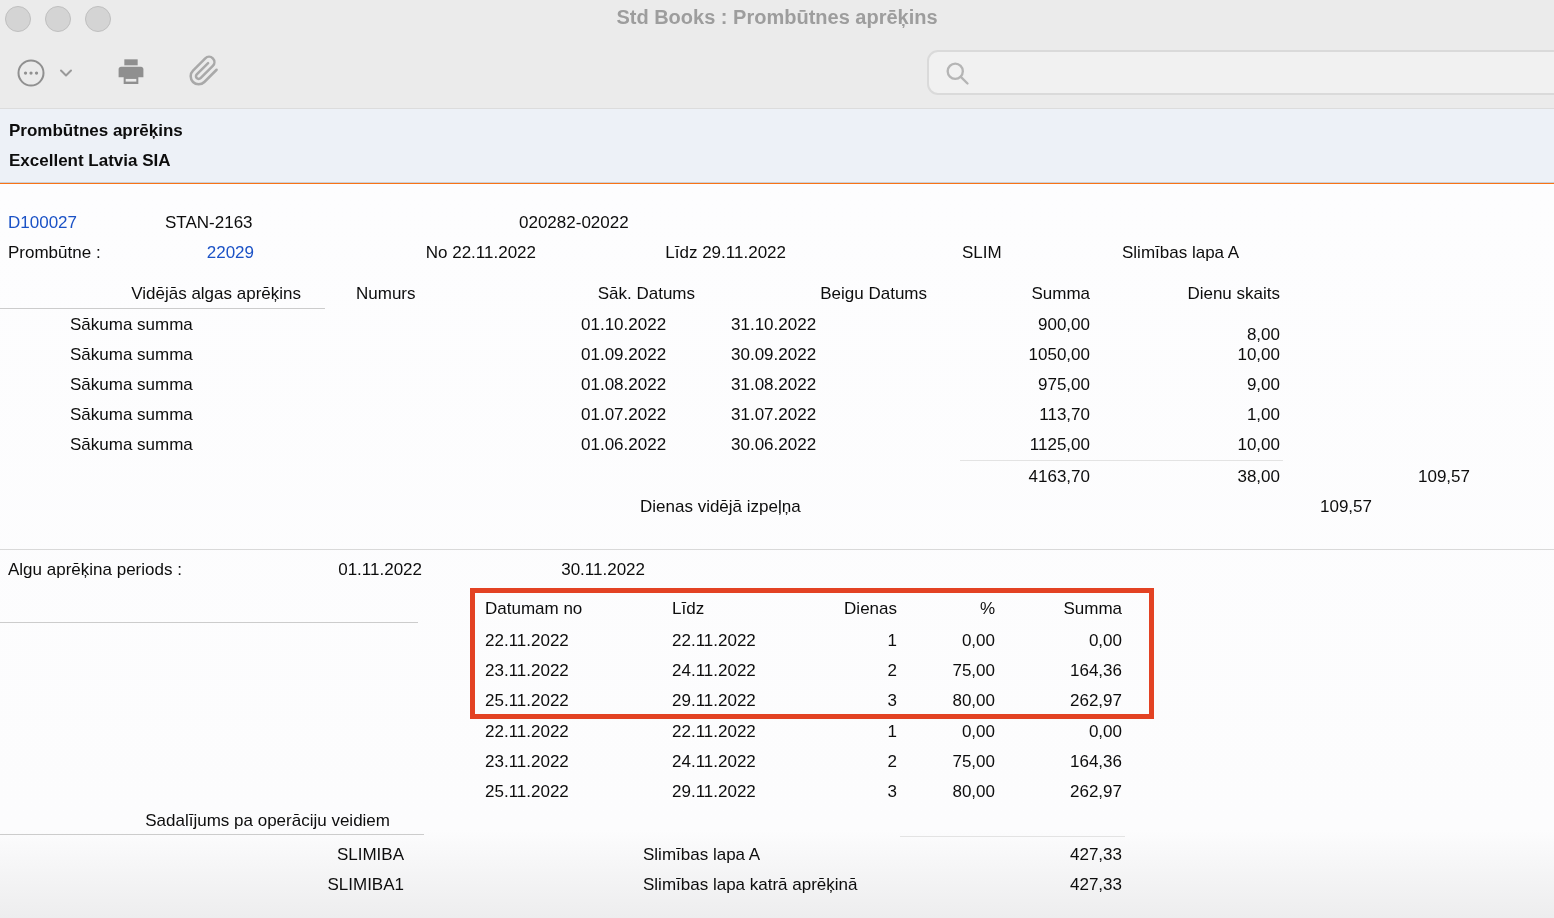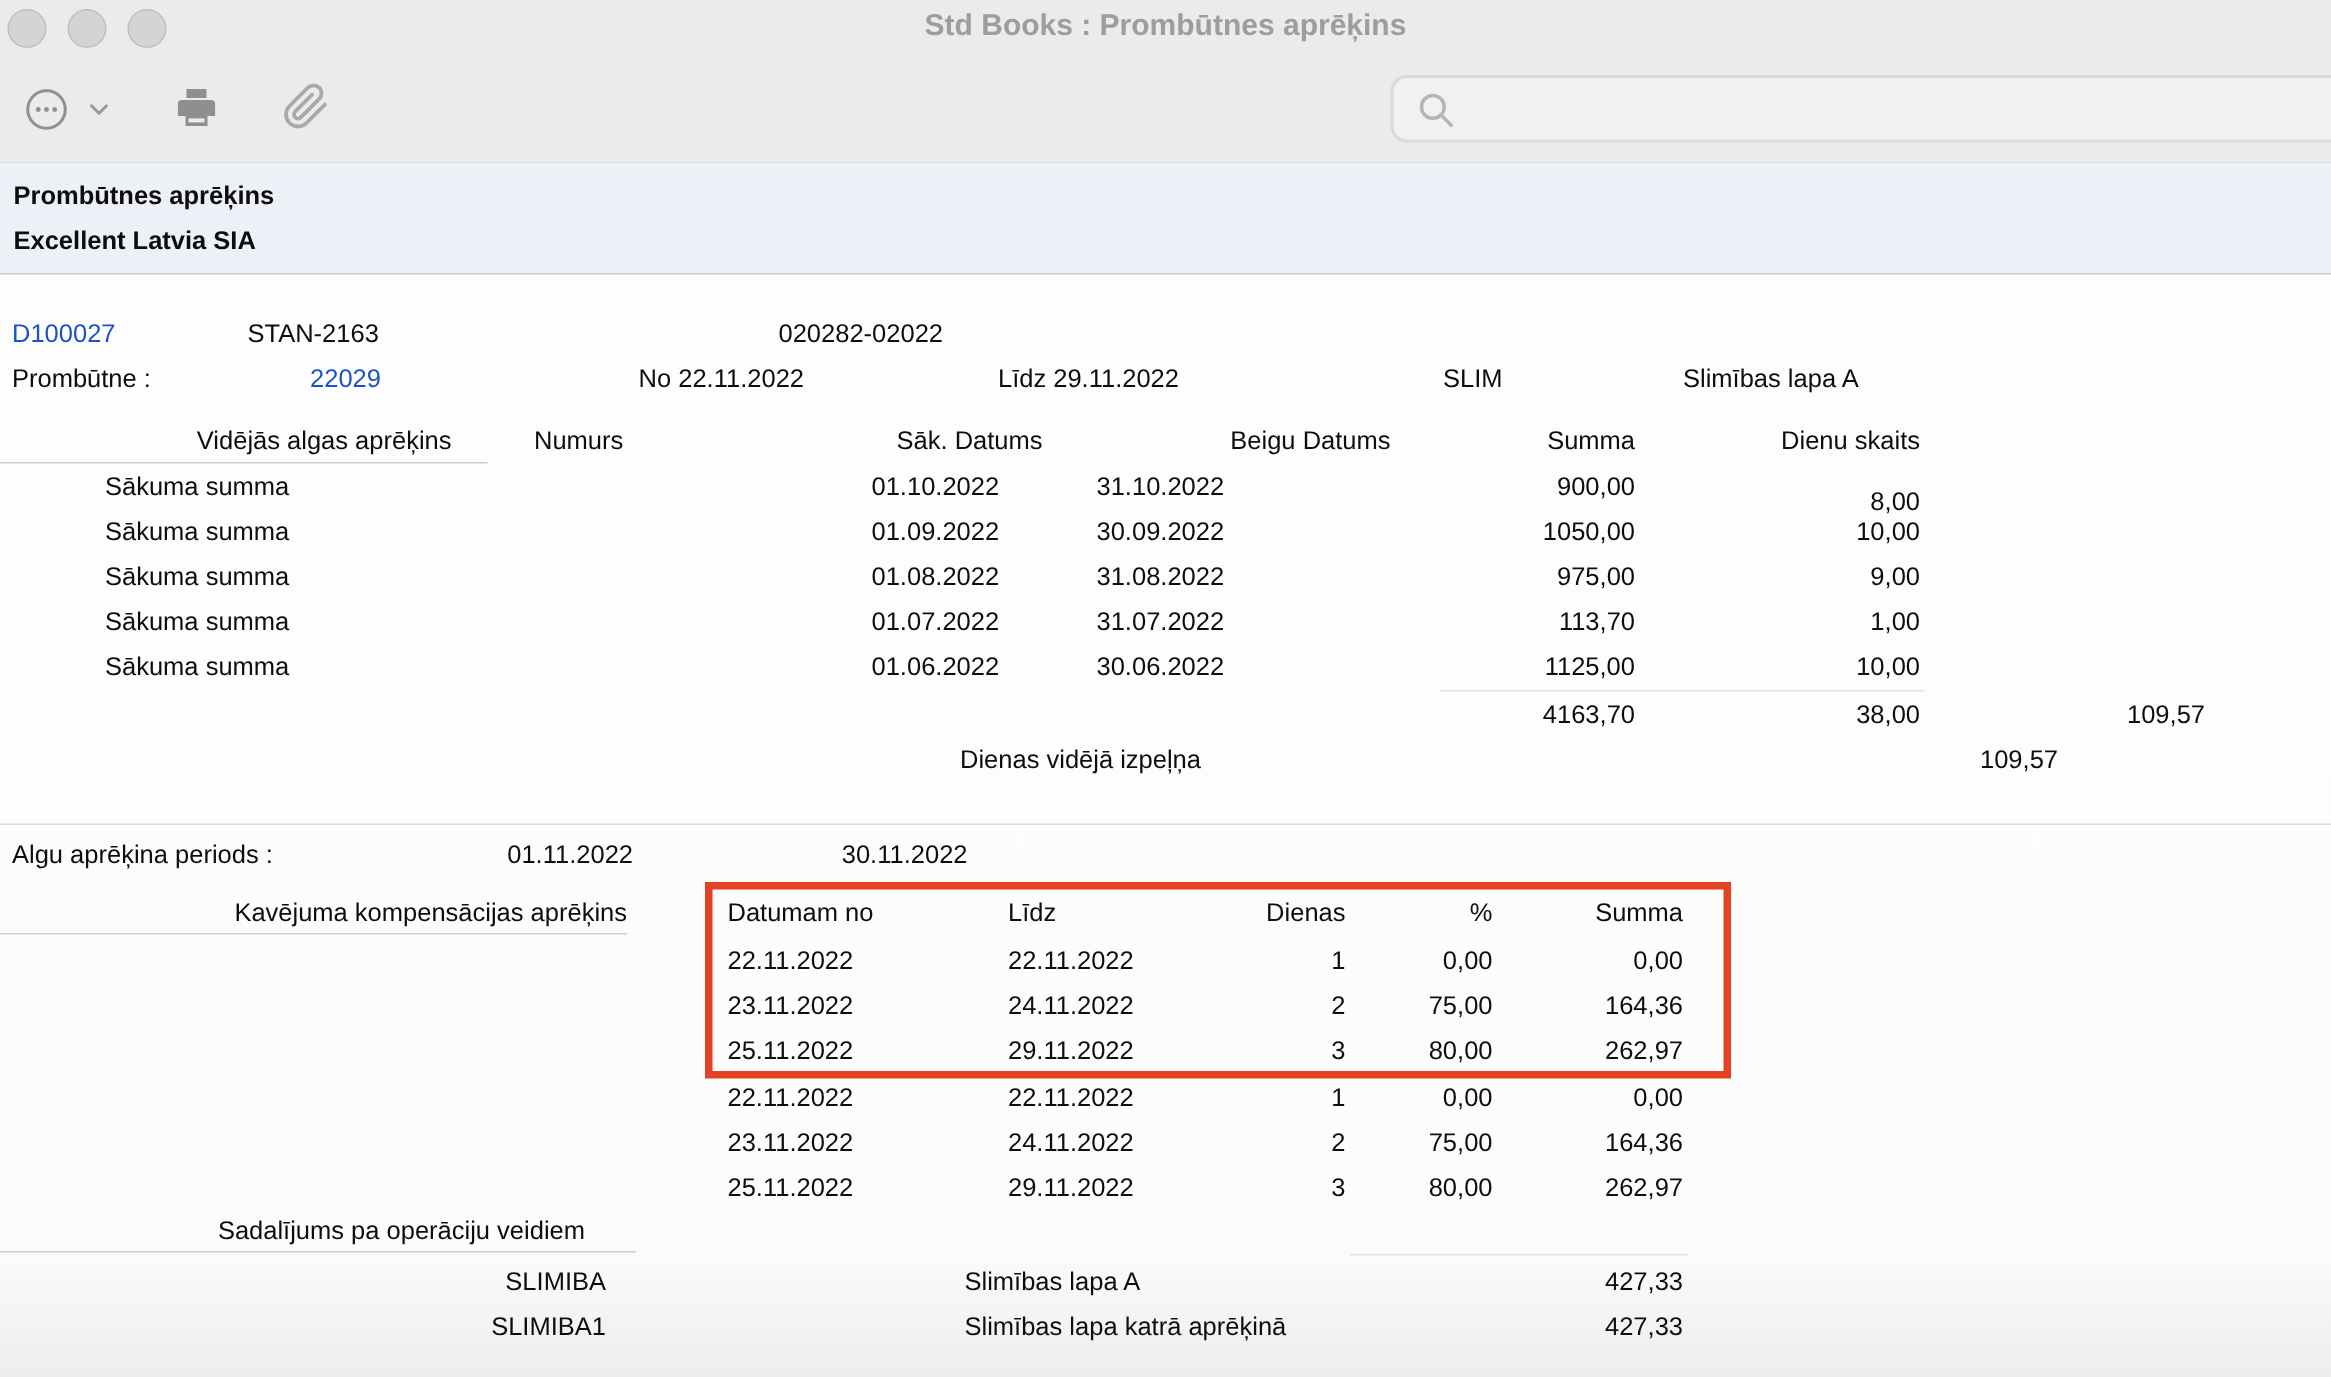--- a/index.html
+++ b/index.html
@@ -1,18 +1,18 @@
 <!DOCTYPE html>
 <html><head>
 <meta charset="utf-8">
 <style>
   html,body{margin:0;padding:0;background:#d0d0d0;}
   .window{
     position:relative;width:1554px;height:918px;overflow:hidden;
-    background:#ffffff;font-family:"Liberation Sans",sans-serif;color:#0d0d0d;
+    background:#f97316;font-family:"Liberation Sans",sans-serif;color:#0d0d0d;
   }
   
   .titlebar{position:absolute;left:0;top:0;width:100%;height:40px;background:#ebebeb;}
   .traffic{position:absolute;left:5px;top:6px;display:flex;gap:14px;}
   .tl{width:26px;height:26px;border-radius:50%;background:#d4d4d4;border:1px solid #bfbfbf;box-sizing:border-box;}
   .wtitle{position:absolute;left:0;top:6px;width:100%;text-align:center;font-size:20px;font-weight:700;color:#9d9d9d;}
   
   .toolbar{position:absolute;left:0;top:40px;width:100%;height:69px;background:#ebebeb;border-bottom:1px solid #dcdcdc;box-sizing:border-box;}
   .tb-btn{position:absolute;background:none;border:none;padding:0;margin:0;cursor:default;display:flex;align-items:center;}
   .search{position:absolute;left:927px;top:10px;width:700px;height:45px;border:2px solid #dadada;border-radius:11px;background:#f1f1f1;box-sizing:border-box;display:flex;align-items:center;padding-left:14px;}
@@ -156,21 +156,20 @@
 
     <span class="t" style="left:640px;top:314px;">Dienas vidējā izpeļņa</span>
     <span class="t r" style="left:1272px;top:314px;width:100px;">109,57</span>
 
     <div class="fl" style="left:0px;top:365px;width:1554px;background:#d9d9d9;"></div>
 
     <span class="t" style="left:8px;top:377px;">Algu aprēķina periods :</span>
     <span class="t r" style="left:322px;top:377px;width:100px;">01.11.2022</span>
     <span class="t r" style="left:545px;top:377px;width:100px;">30.11.2022</span>
 
-    <span class="t r" style="left:98px;top:416px;width:320px;">Kavējuma kompensācijas aprēķins</span>
     <div class="hl" style="left:0px;top:438px;width:418px;"></div>
 
     <div class="redbox" style="top:404px;"></div>
 
     <span class="t" style="left:485px;top:416px;">Datumam no</span>
     <span class="t" style="left:672px;top:416px;">Līdz</span>
     <span class="t r" style="left:797px;top:416px;width:100px;">Dienas</span>
     <span class="t r" style="left:903px;top:416px;width:92px;">%</span>
     <span class="t r" style="left:1022px;top:416px;width:100px;">Summa</span>
 

